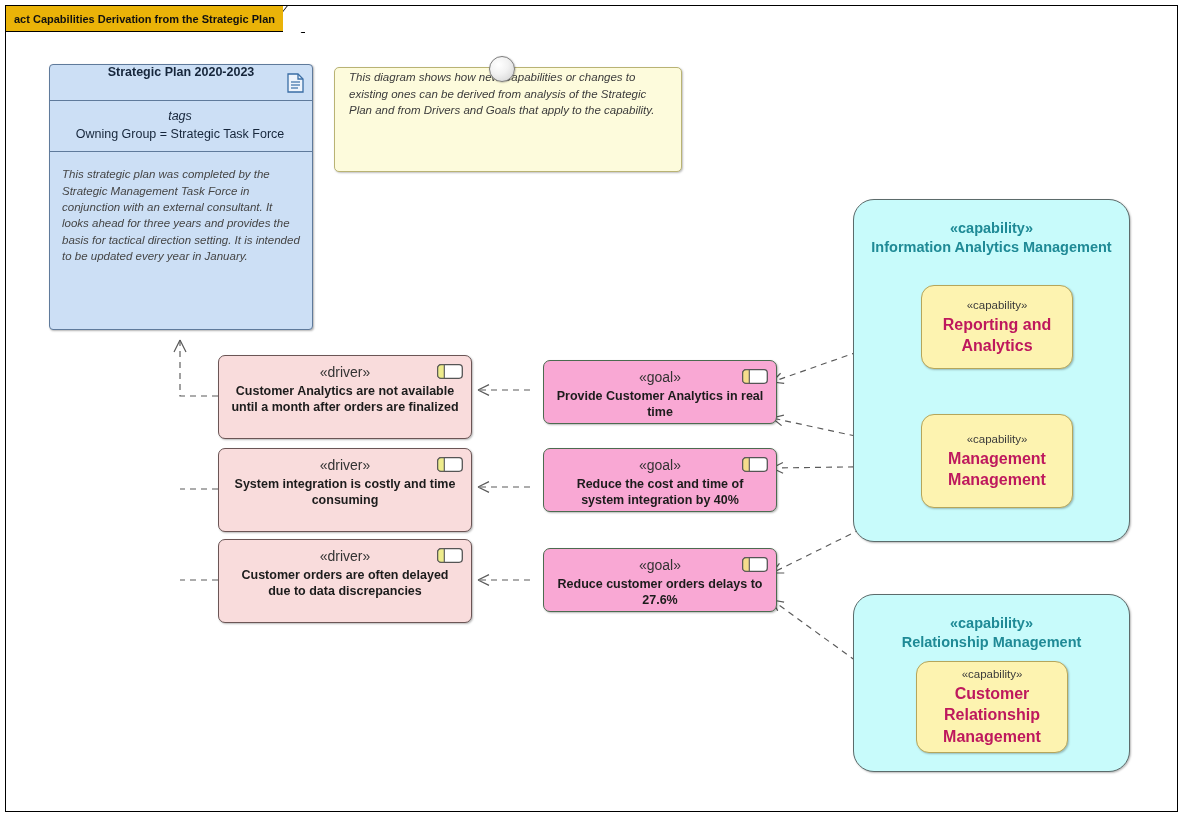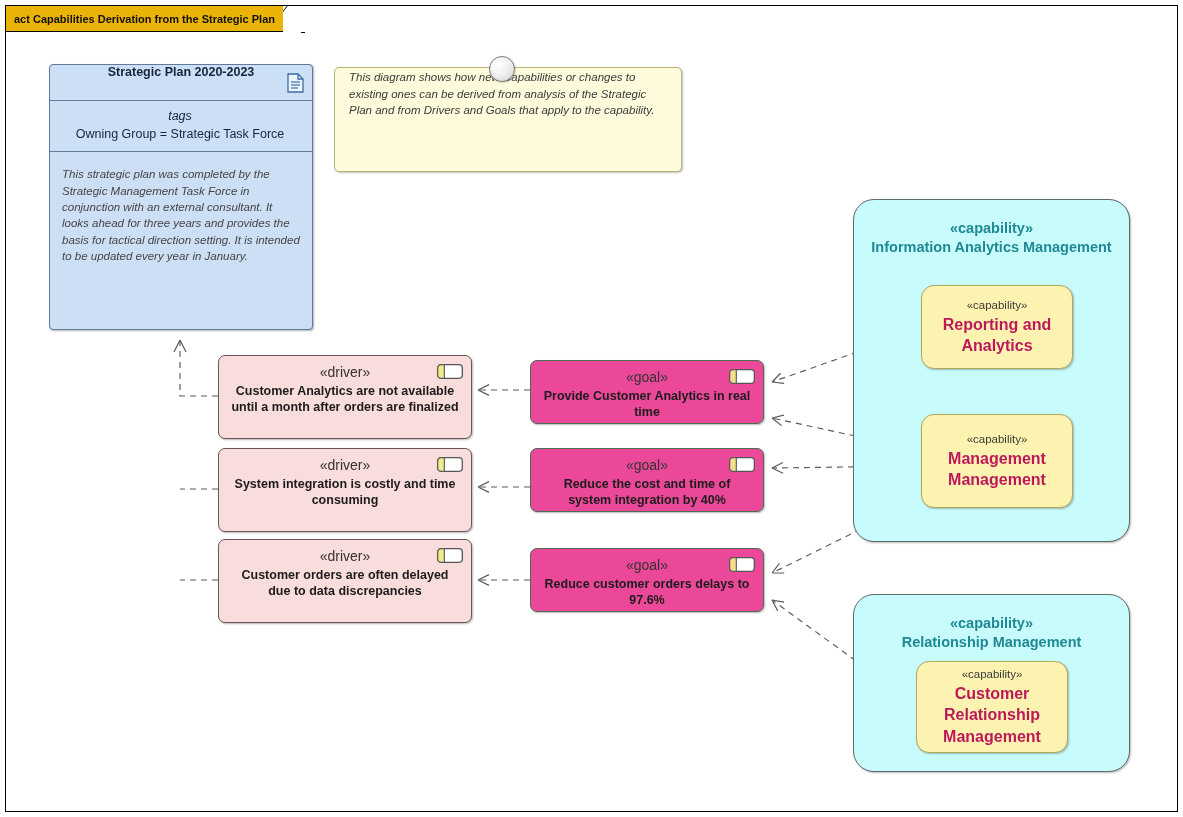--- a/index.html
+++ b/index.html
@@ -158,21 +158,21 @@
     border-radius: 7px;
     box-shadow: 1px 1px 2px rgba(0,0,0,0.28);
     display: flex;
     flex-direction: column;
     align-items: center;
     justify-content: flex-start;
     padding: 8px 10px 8px 10px;
     position: absolute;
   }
   .dg-box.driver { background: #f9dcdc; border: 1px solid #6b5555; }
-  .dg-box.goal   { background: #ec4899; border: 1px solid #4c6b50; }
+  .dg-box.goal   { background: #f9a8d4; border: 1px solid #4c6b50; margin-left: 13px; }
   .dg-stereo {
     font-size: 14px;
     color: #333333;
     line-height: 1.25;
   }
   .dg-name {
     font-size: 12.5px;
     font-weight: bold;
     color: #1c1c1c;
     text-align: center;
@@ -344,21 +344,21 @@
     <span class="dg-icon">
       <svg viewBox="0 0 26 15" width="26" height="15">
         <rect x="0.7" y="0.7" width="24.6" height="13.6" rx="3.2" ry="3.2" fill="#ffffff" stroke="#555555" stroke-width="1.3"></rect>
         <path d="M4 0.7 h3.3 v13.6 h-3.3 a3.3 3.3 0 0 1 -3.3 -3.3 v-7 a3.3 3.3 0 0 1 3.3 -3.3 z" fill="#f6dd8c" stroke="#555555" stroke-width="1.1"></path>
       </svg>
     </span>
   </div>
 
   <div class="node dg-box goal" style="left:530px; top:548px; width:234px; height:64px;">
     <div class="dg-stereo">«goal»</div>
-    <div class="dg-name">Reduce customer orders delays to 97.6%</div>
+    <div class="dg-name">Reduce customer orders delays to 27.6%</div>
     <span class="dg-icon">
       <svg viewBox="0 0 26 15" width="26" height="15">
         <rect x="0.7" y="0.7" width="24.6" height="13.6" rx="3.2" ry="3.2" fill="#ffffff" stroke="#555555" stroke-width="1.3"></rect>
         <path d="M4 0.7 h3.3 v13.6 h-3.3 a3.3 3.3 0 0 1 -3.3 -3.3 v-7 a3.3 3.3 0 0 1 3.3 -3.3 z" fill="#f6dd8c" stroke="#555555" stroke-width="1.1"></path>
       </svg>
     </span>
   </div>
 
   <div class="node cap-group" style="left:853px; top:199px; width:277px; height:343px;">
     <div class="cap-group-title">

